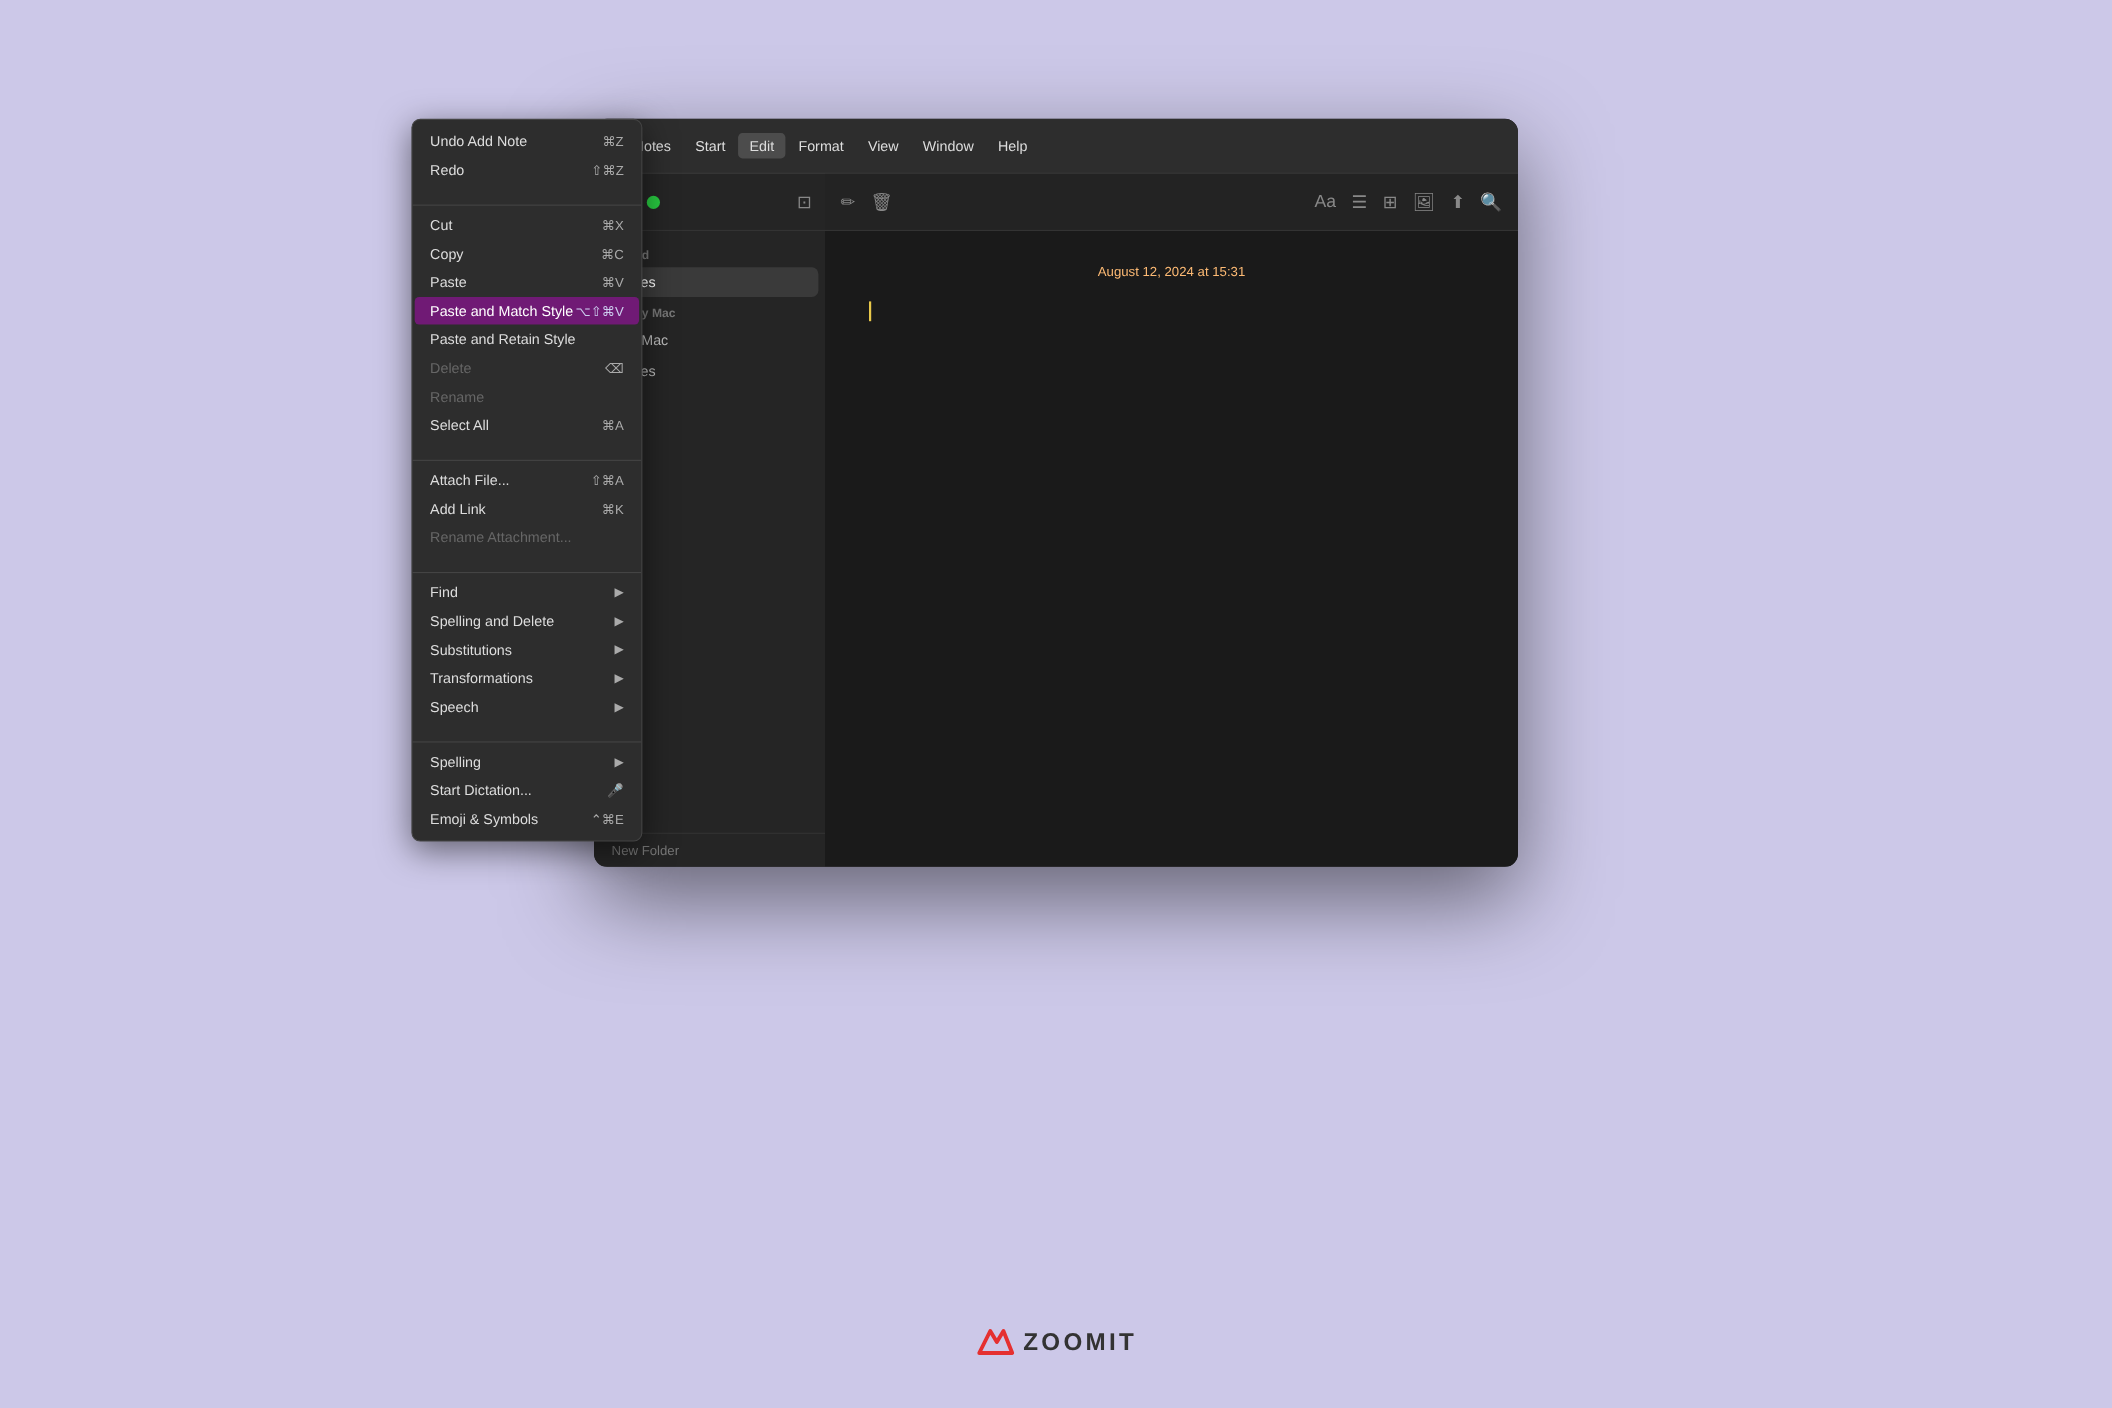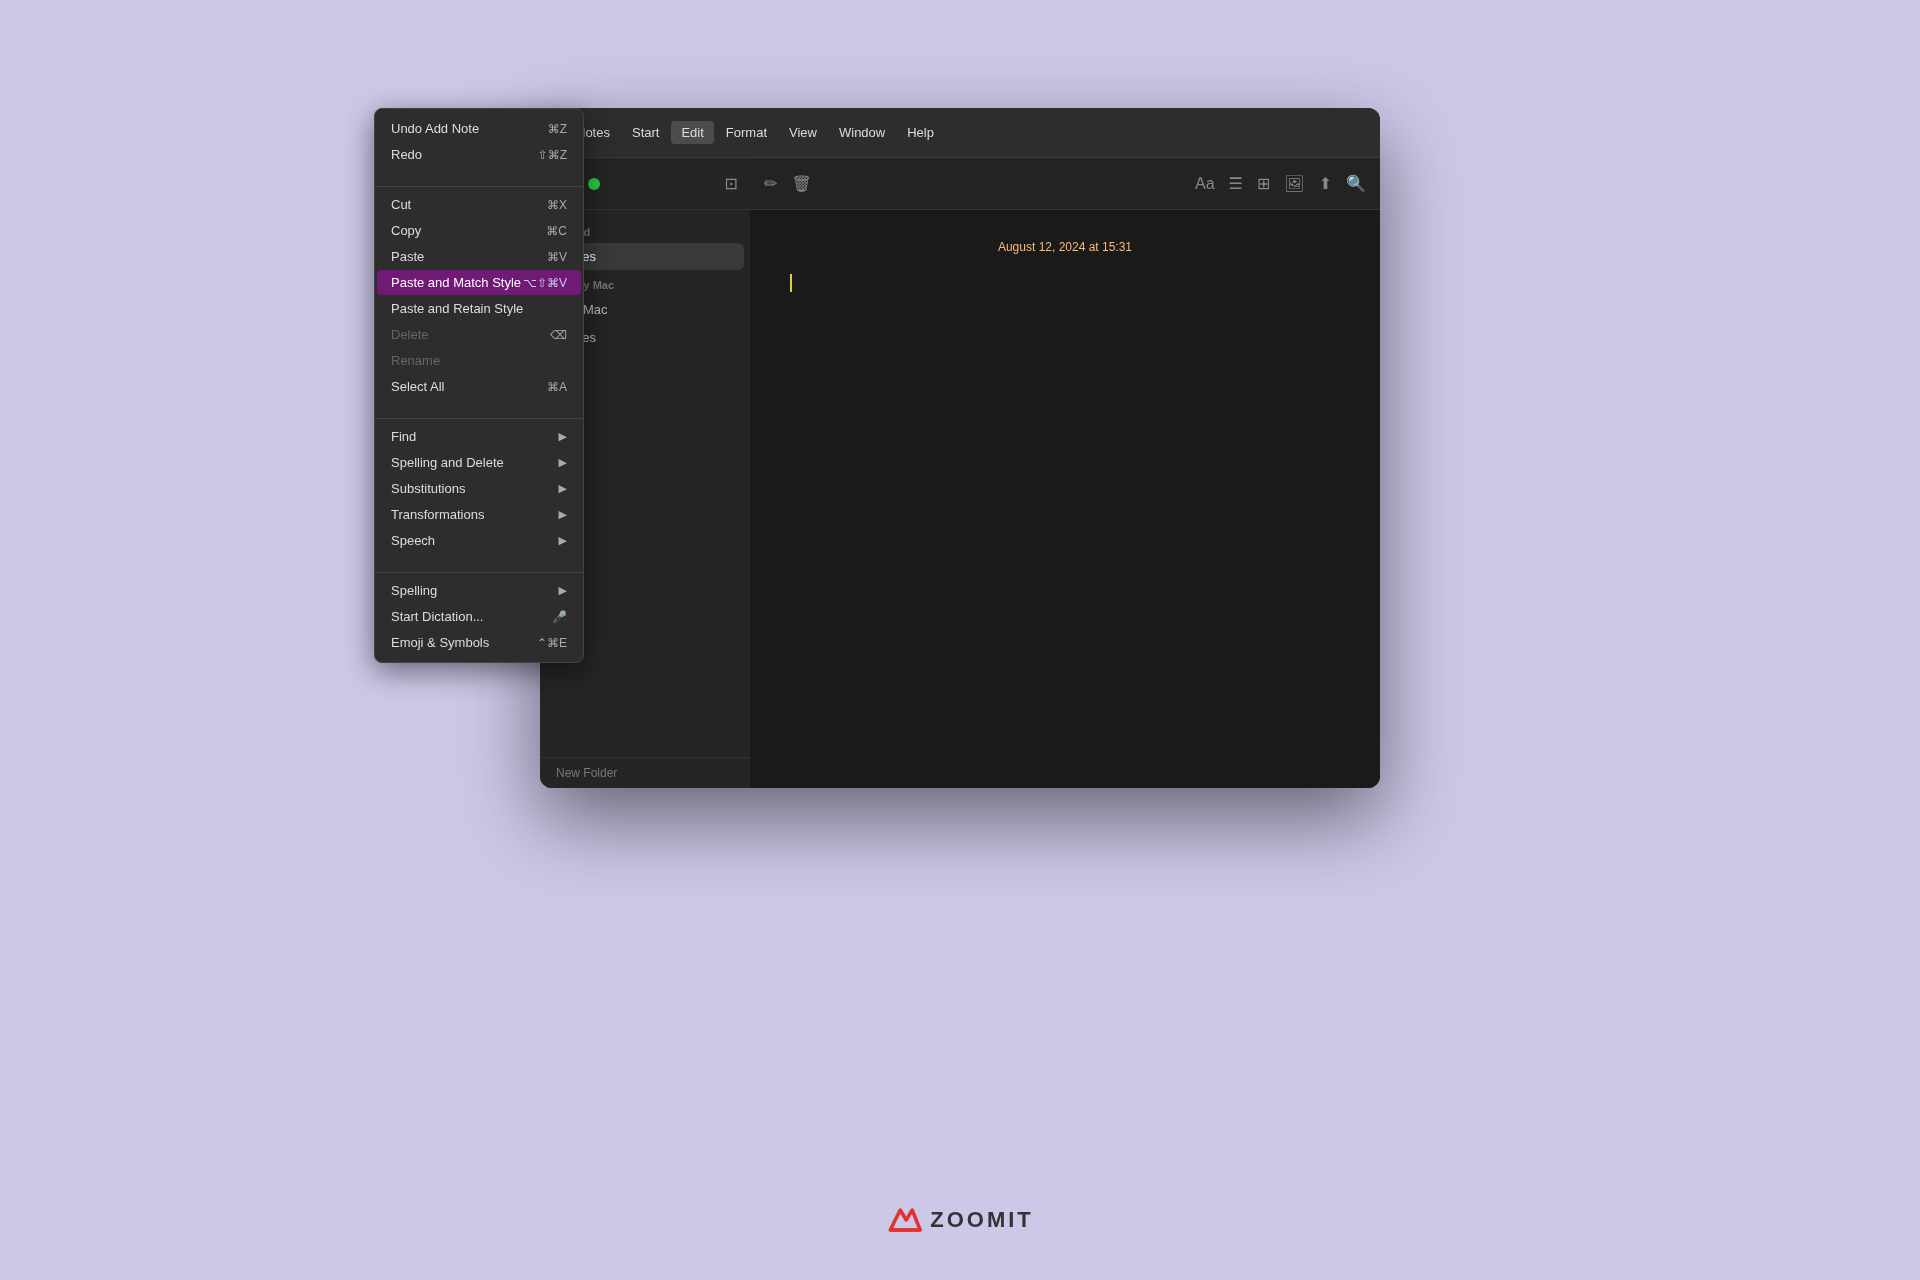--- a/index.html
+++ b/index.html
@@ -366,20 +366,33 @@
       <div class="menu-row disabled">
         <span>Rename</span>
         <span class="shortcut"></span>
       </div>
       <div class="menu-row">
         <span>Select All</span>
         <span class="shortcut">⌘A</span>
       </div>
     </div>
 
+    <div class="menu-section">
+      <div class="menu-row">
+        <span>Attach File...</span>
+        <span class="shortcut">⇧⌘A</span>
+      </div>
+      <div class="menu-row">
+        <span>Add Link</span>
+        <span class="shortcut">⌘K</span>
+      </div>
+      <div class="menu-row disabled">
+        <span>Rename Attachment...</span>
+      </div>
+    </div>
 
     <div class="menu-section">
       <div class="menu-row">
         <span>Find</span>
         <span class="arrow">▶</span>
       </div>
       <div class="menu-row">
         <span>Spelling and Delete</span>
         <span class="arrow">▶</span>
       </div>

